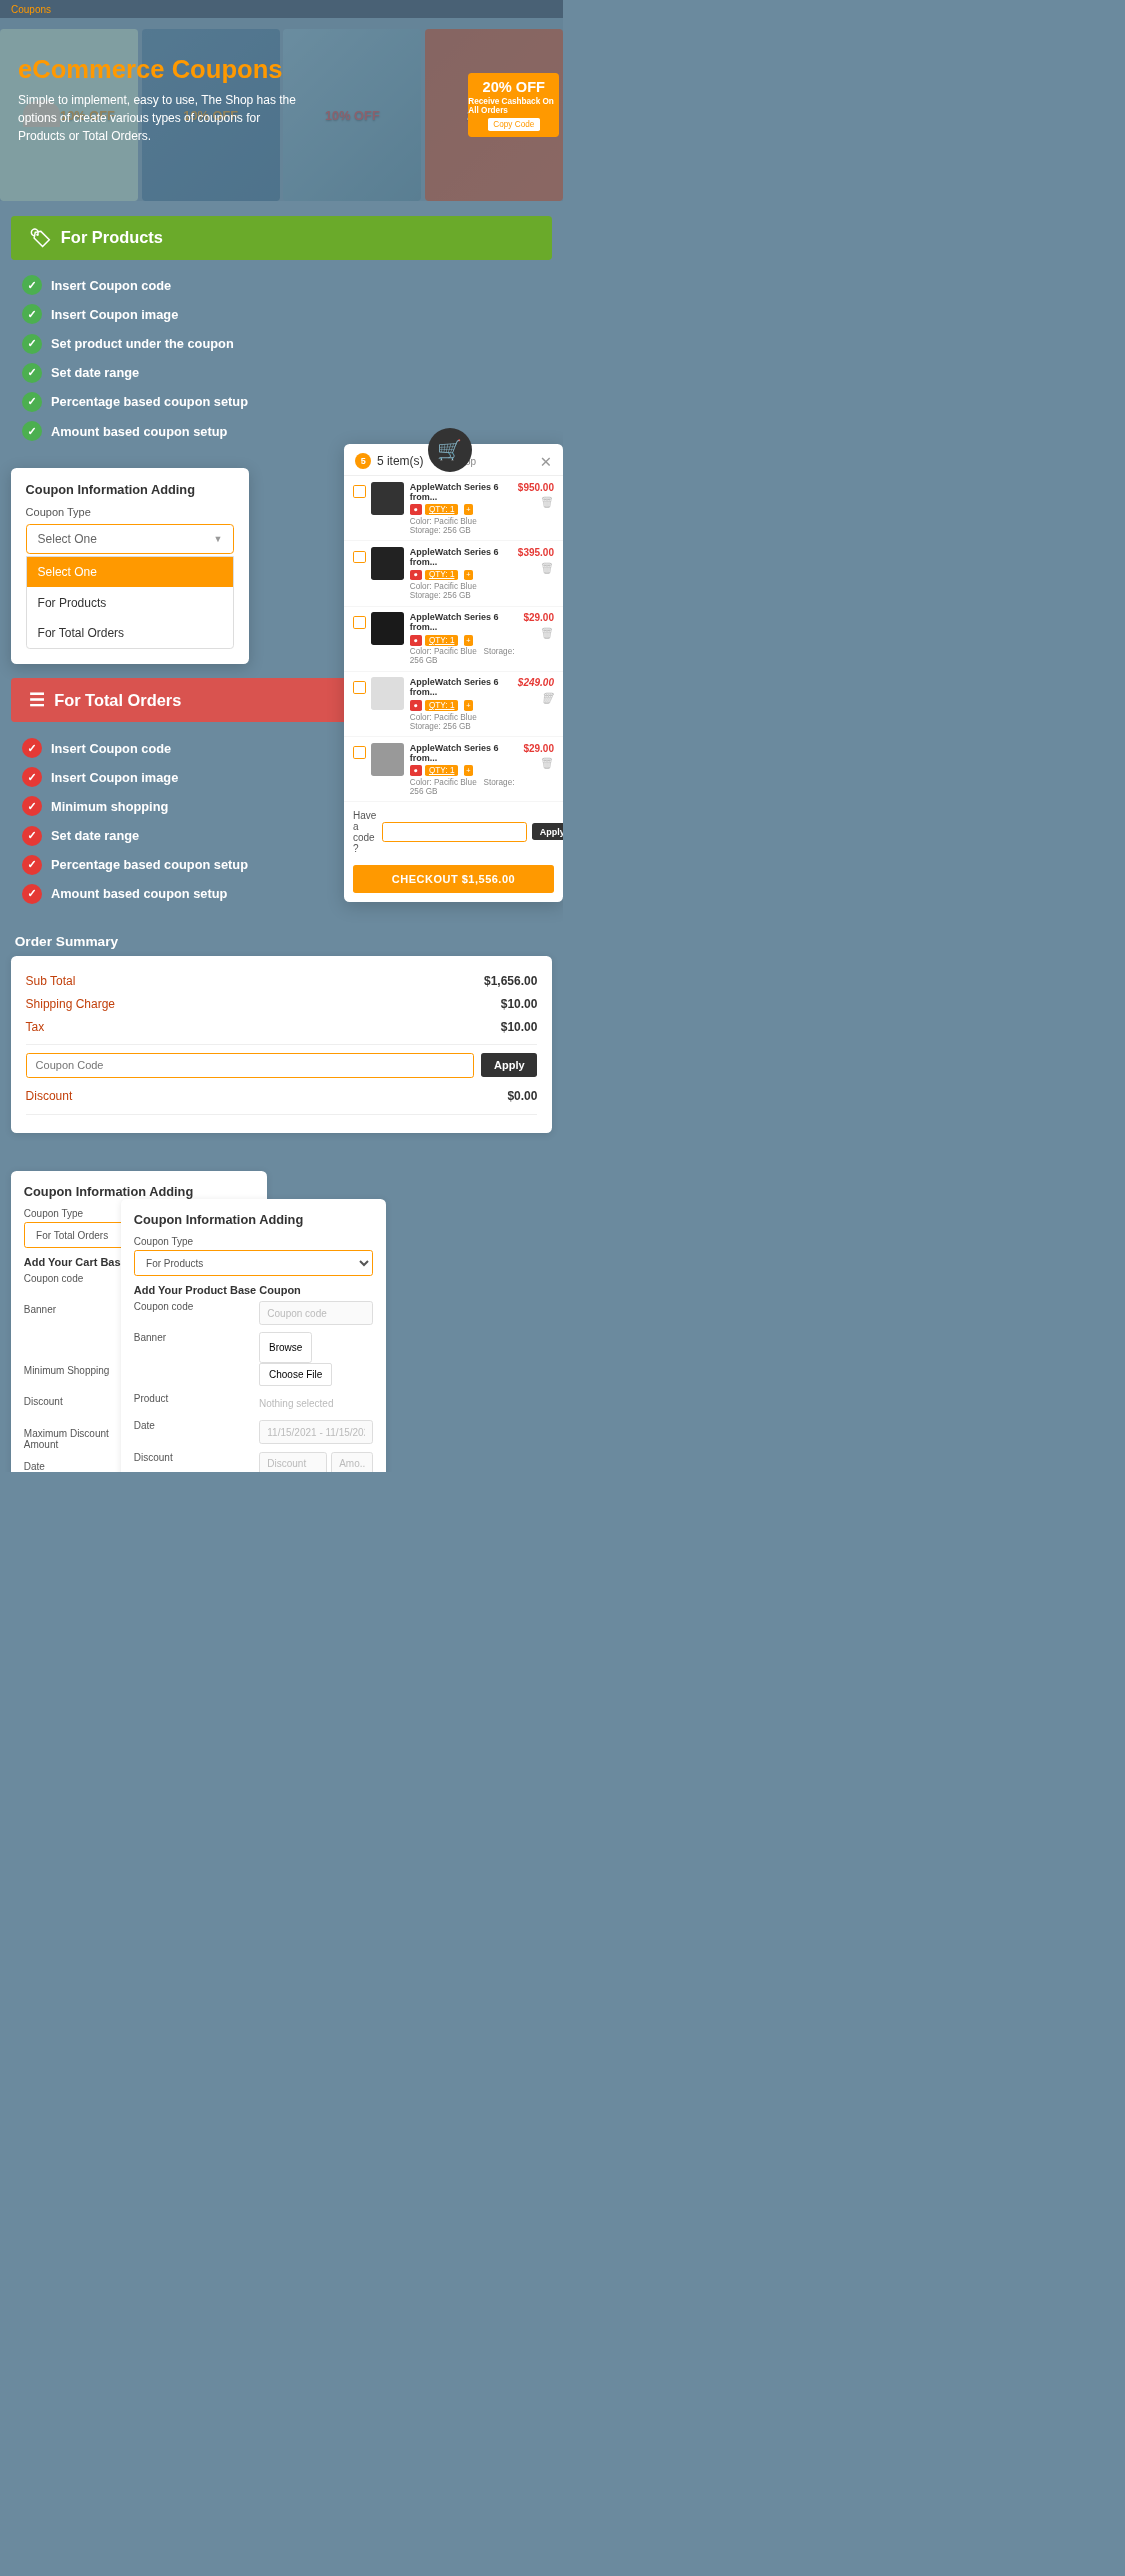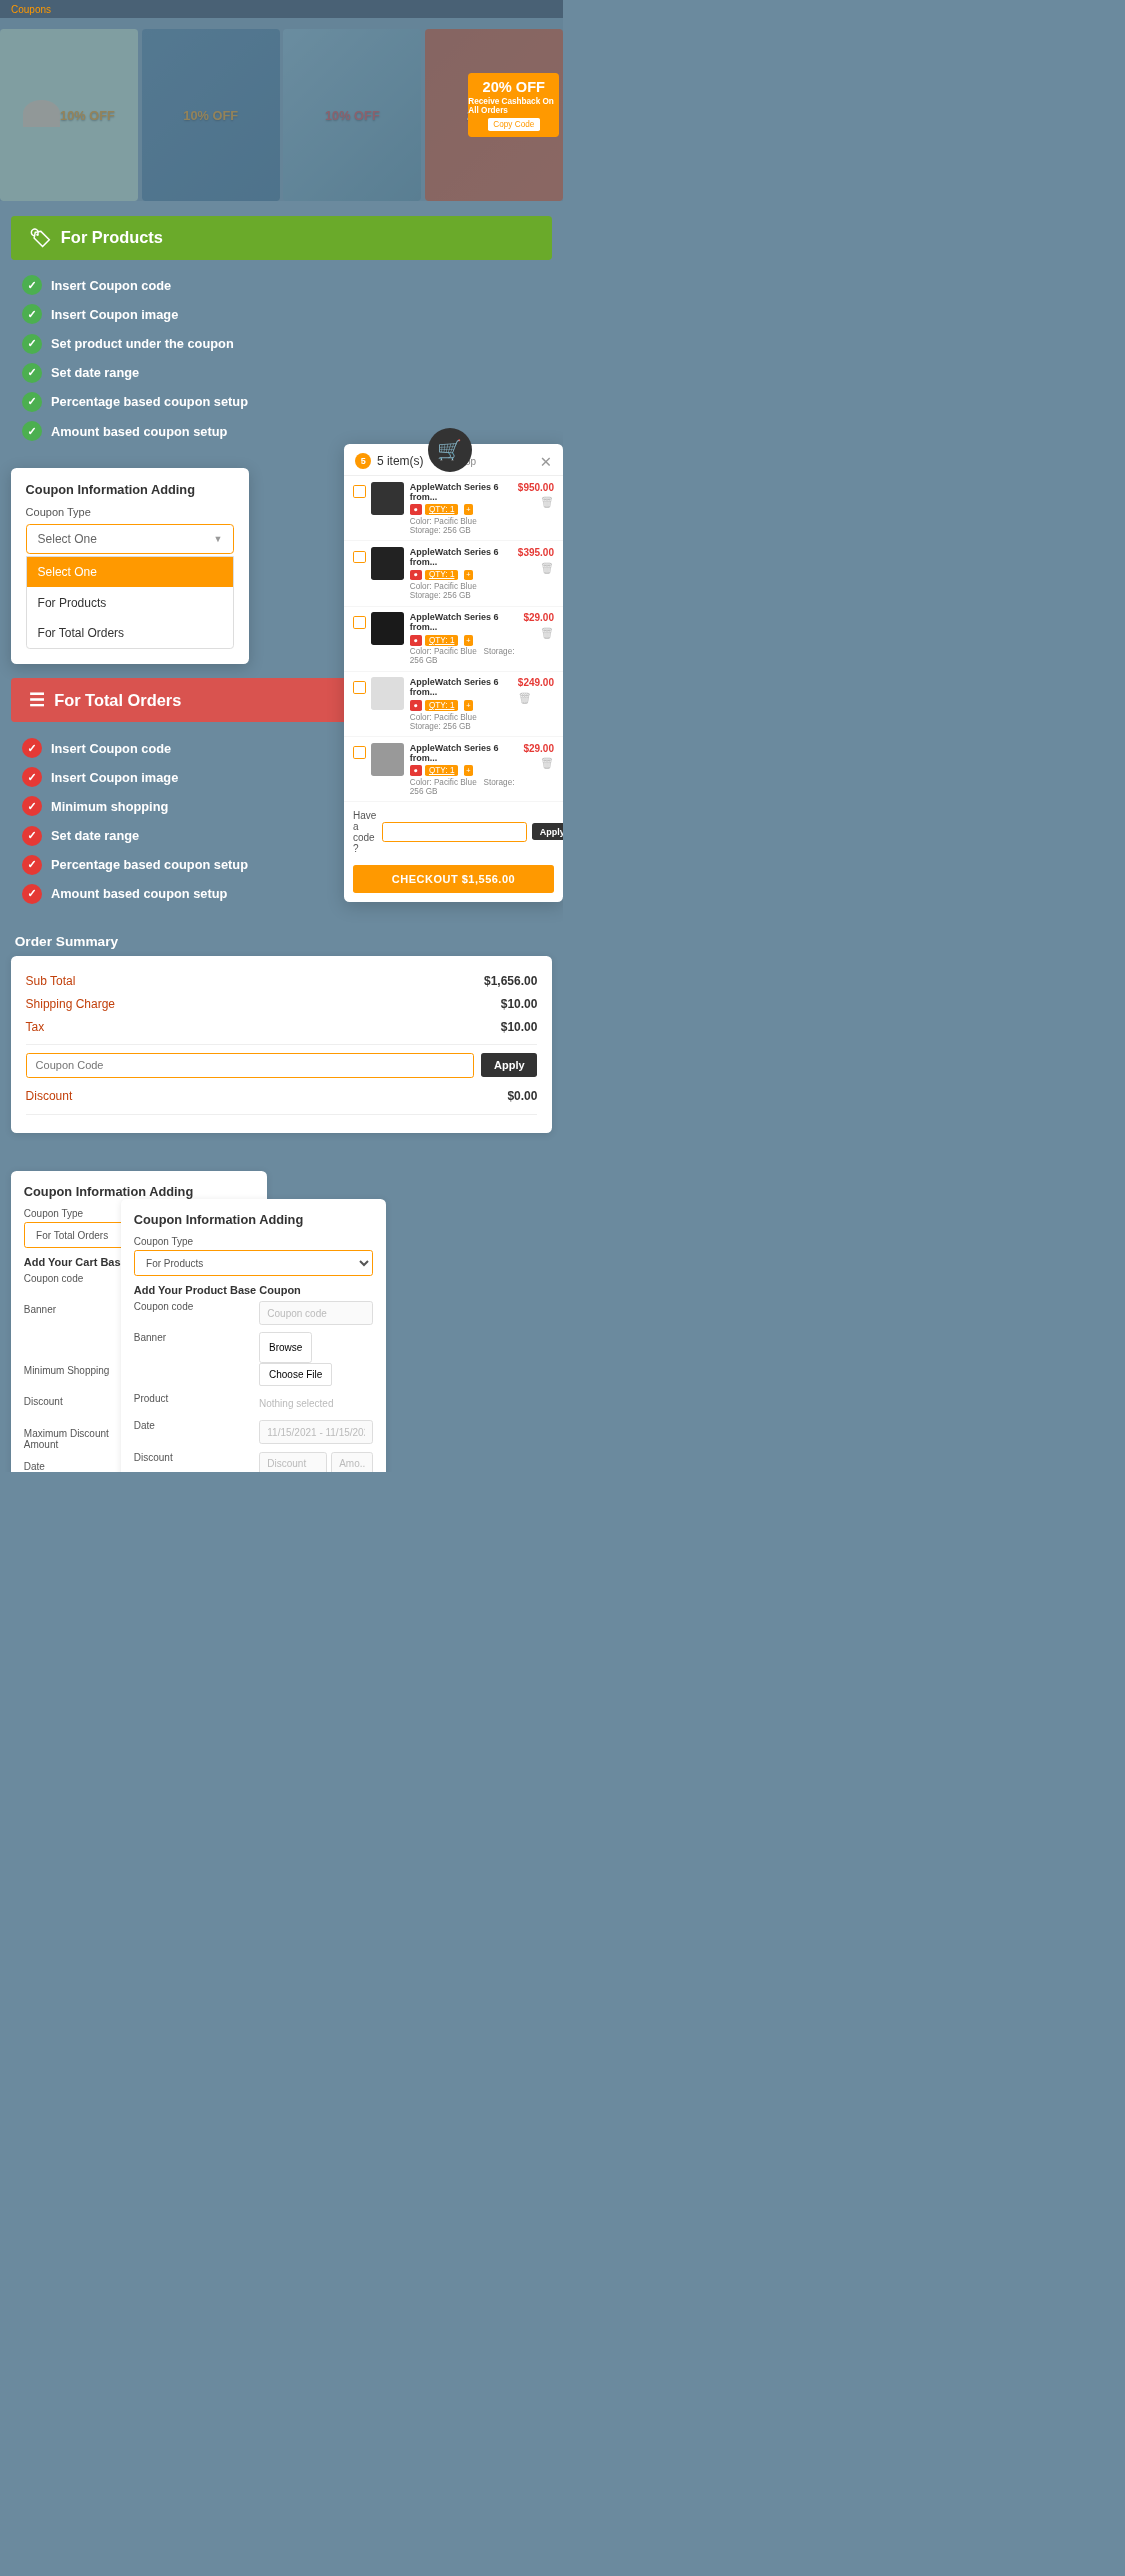--- a/index.html
+++ b/index.html
@@ -544,20 +544,26 @@
         <div class="off-badge" style="color:#e53935;">10% OFF</div>
       </div>
     </div>
     <div class="hero-card">
       <div style="width:100%;height:100%;background:linear-gradient(135deg,#d84315,#e64a19);display:flex;flex-direction:column;align-items:center;justify-content:center;">
         <div class="off-badge" style="color:#fff;">20% OFF</div>
       </div>
     </div>
   </div>
   <div class="hero-overlay"></div>
+  <div class="hero-content">
+    <div class="hero-title">
+      <span>eCommerce </span><span style="color:#f90;">Coupons</span>
+    </div>
+    <div class="hero-subtitle">Simple to implement, easy to use, The Shop has the options of create various types of coupons for Products or Total Orders.</div>
+  </div>
 
   <div class="big-coupon">
     <div class="pct">20% OFF</div>
     <div style="font-size:8.2px;text-align:left;margin-top:1.8px;">Receive Cashback On All Orders</div>
     <button class="copy-btn">Copy Code</button>
   </div>
 </div>
 
 <div class="main-container">
 
@@ -680,21 +686,21 @@
       <div class="cart-item-img" style="background:#ddd;"></div>
       <div class="cart-item-info">
         <div class="cart-item-name">AppleWatch Series 6 from...</div>
         <div class="cart-item-row">
           <span style="background:#e53935;color:#fff;font-size:7.3px;padding:0.9px 3.7px;border-radius:1.8px;">●</span>
           <span class="cart-qty-box">QTY: 1</span>
           <span style="background:#f90;color:#fff;font-size:7.3px;padding:0.9px 2.7px;border-radius:1.8px;margin-left:1.8px;">+</span>
         </div>
         <div class="cart-item-meta">Color: Pacific Blue &nbsp; Storage: 256 GB</div>
       </div>
-      <div style="">
+      <div style="text-align:right;font-style:italic;">
         <div class="cart-item-price">$249.00</div>
         <div class="cart-item-delete">🗑</div>
       </div>
     </div>
 
     <div class="cart-item">
       <div class="cart-item-check"></div>
       <div class="cart-item-img" style="background:#999;"></div>
       <div class="cart-item-info">
         <div class="cart-item-name">AppleWatch Series 6 from...</div>

